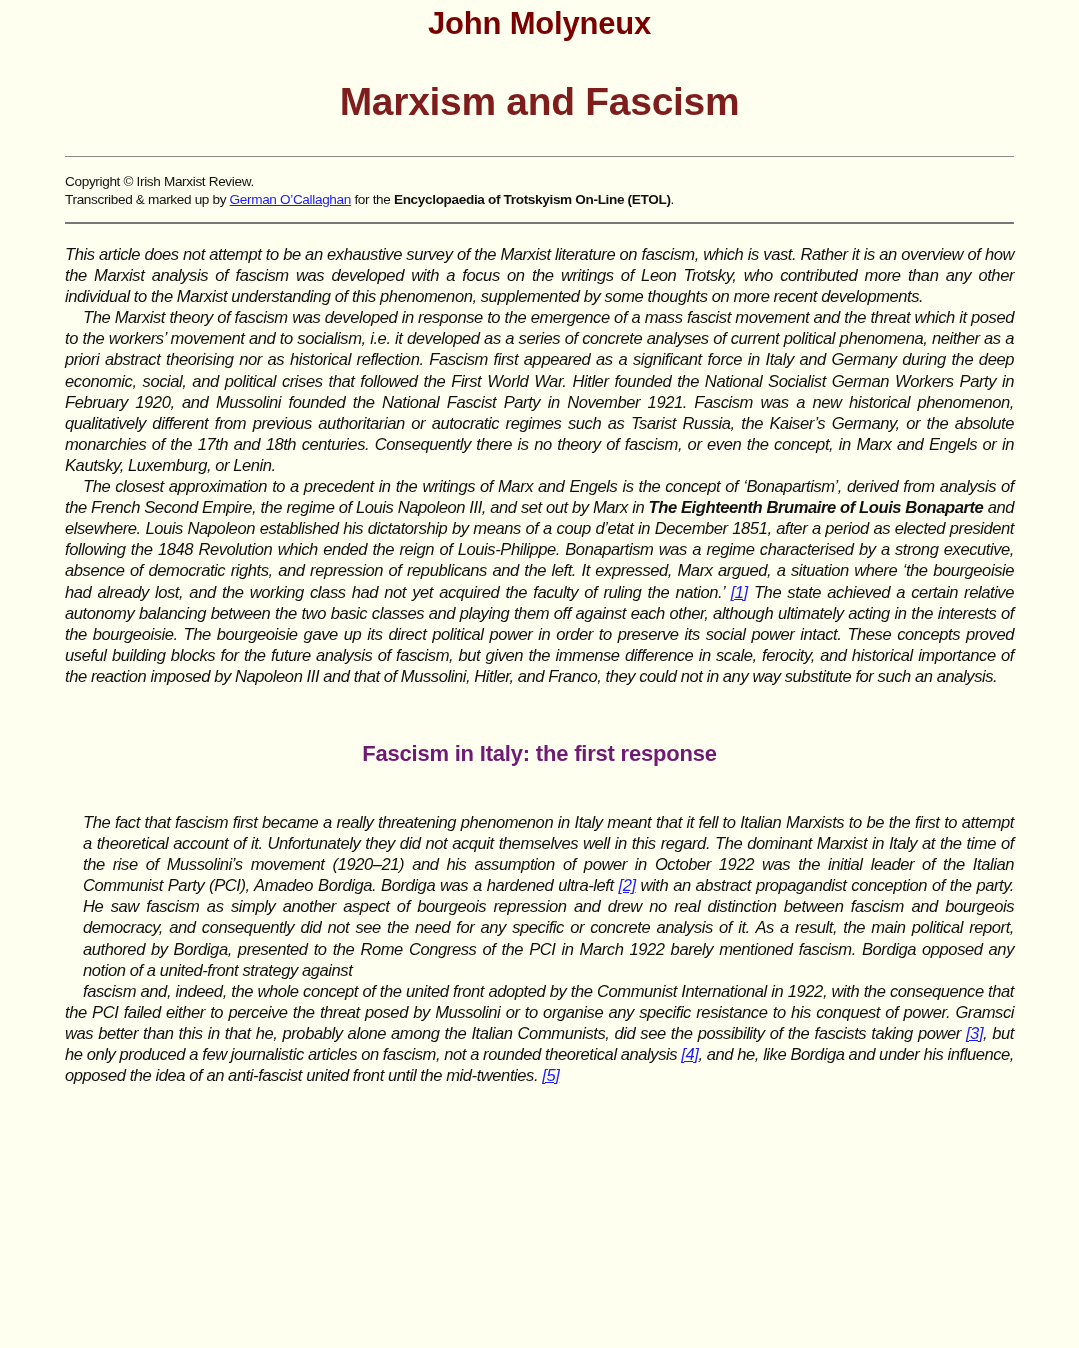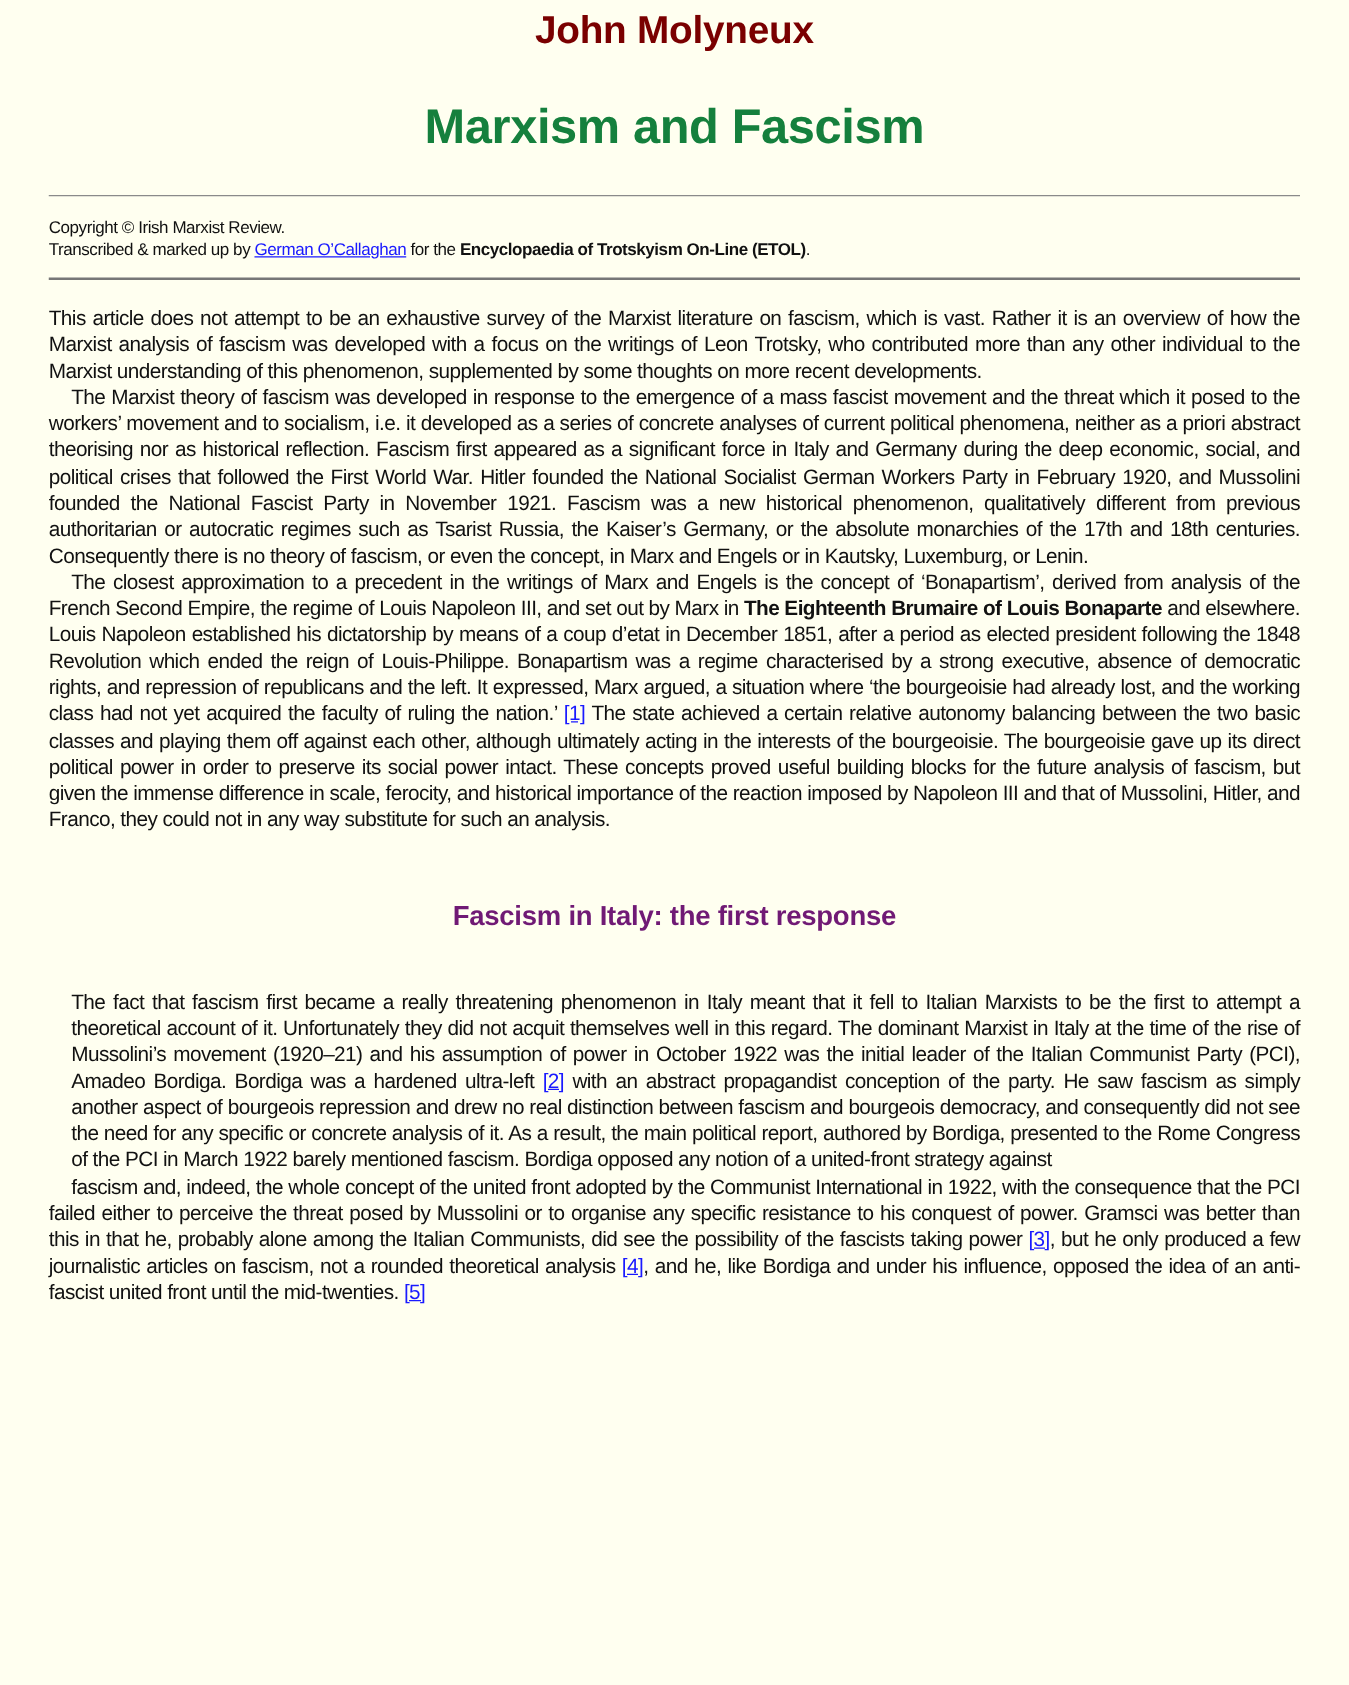--- a/index.html
+++ b/index.html
@@ -4,43 +4,43 @@
 <style>
   html, body { margin: 0; padding: 0; }
   body {
     background: #fffff0;
     color: #111;
     font-family: "Liberation Sans", "DejaVu Sans", sans-serif;
     width: 1079px;
     height: 1348px;
     overflow: hidden;
   }
-  .page { padding: 0 39px; position: relative; }
+  .page { padding: 0 65px; position: relative; }
   h2.author {
     color: #7a0000; font-size: 31px; font-weight: bold; text-align: center;
     margin: 0; padding-top: 4px; line-height: 40px; letter-spacing: -0.2px;
   }
   h1.title {
-    color: #15803d; font-size: 39px; font-weight: bold; text-align: center;
+    color: #7f1d1d; font-size: 39px; font-weight: bold; text-align: center;
     margin: 34px 0 0 0; line-height: 48px; letter-spacing: -0.3px;
   }
   h3.date {
     color: #7a0000; font-size: 29px; font-weight: bold; text-align: center;
     margin: 26px 0 0 0; line-height: 38px; letter-spacing: -0.2px;
   }
   hr.thin { border: 0; border-top: 1px solid #8a8a8a; margin: 30px 0 0 0; height: 0; }
   hr.thick { border: 0; border-top: 2px solid #777; margin: 14px 0 0 0; height: 0; }
   .source {
     font-size: 13.6px; line-height: 17.5px; margin-top: 16px; letter-spacing: -0.35px;
   }
   .source a { color: #1a1aff; text-decoration: underline; }
   .body-text {
     font-size: 16.6px; line-height: 21.1px; text-align: justify; letter-spacing: -0.45px;
   }
-  .body-text p { margin: 0; }
+  .body-text p { margin: 0; font-style: italic; }
   p.first { margin-top: 20px; }
   p.indent { text-indent: 18px; }
   .ref { color: #1a1aff; }
   .ref.u { text-decoration: underline; }
   h4.section {
     color: #701a75; font-size: 22px; font-weight: bold; text-align: center;
     margin: 52px 0 0 0; line-height: 30px; letter-spacing: -0.2px;
   }
   p.after-section { margin-top: 43px; margin-left: 18px; }
 </style>

